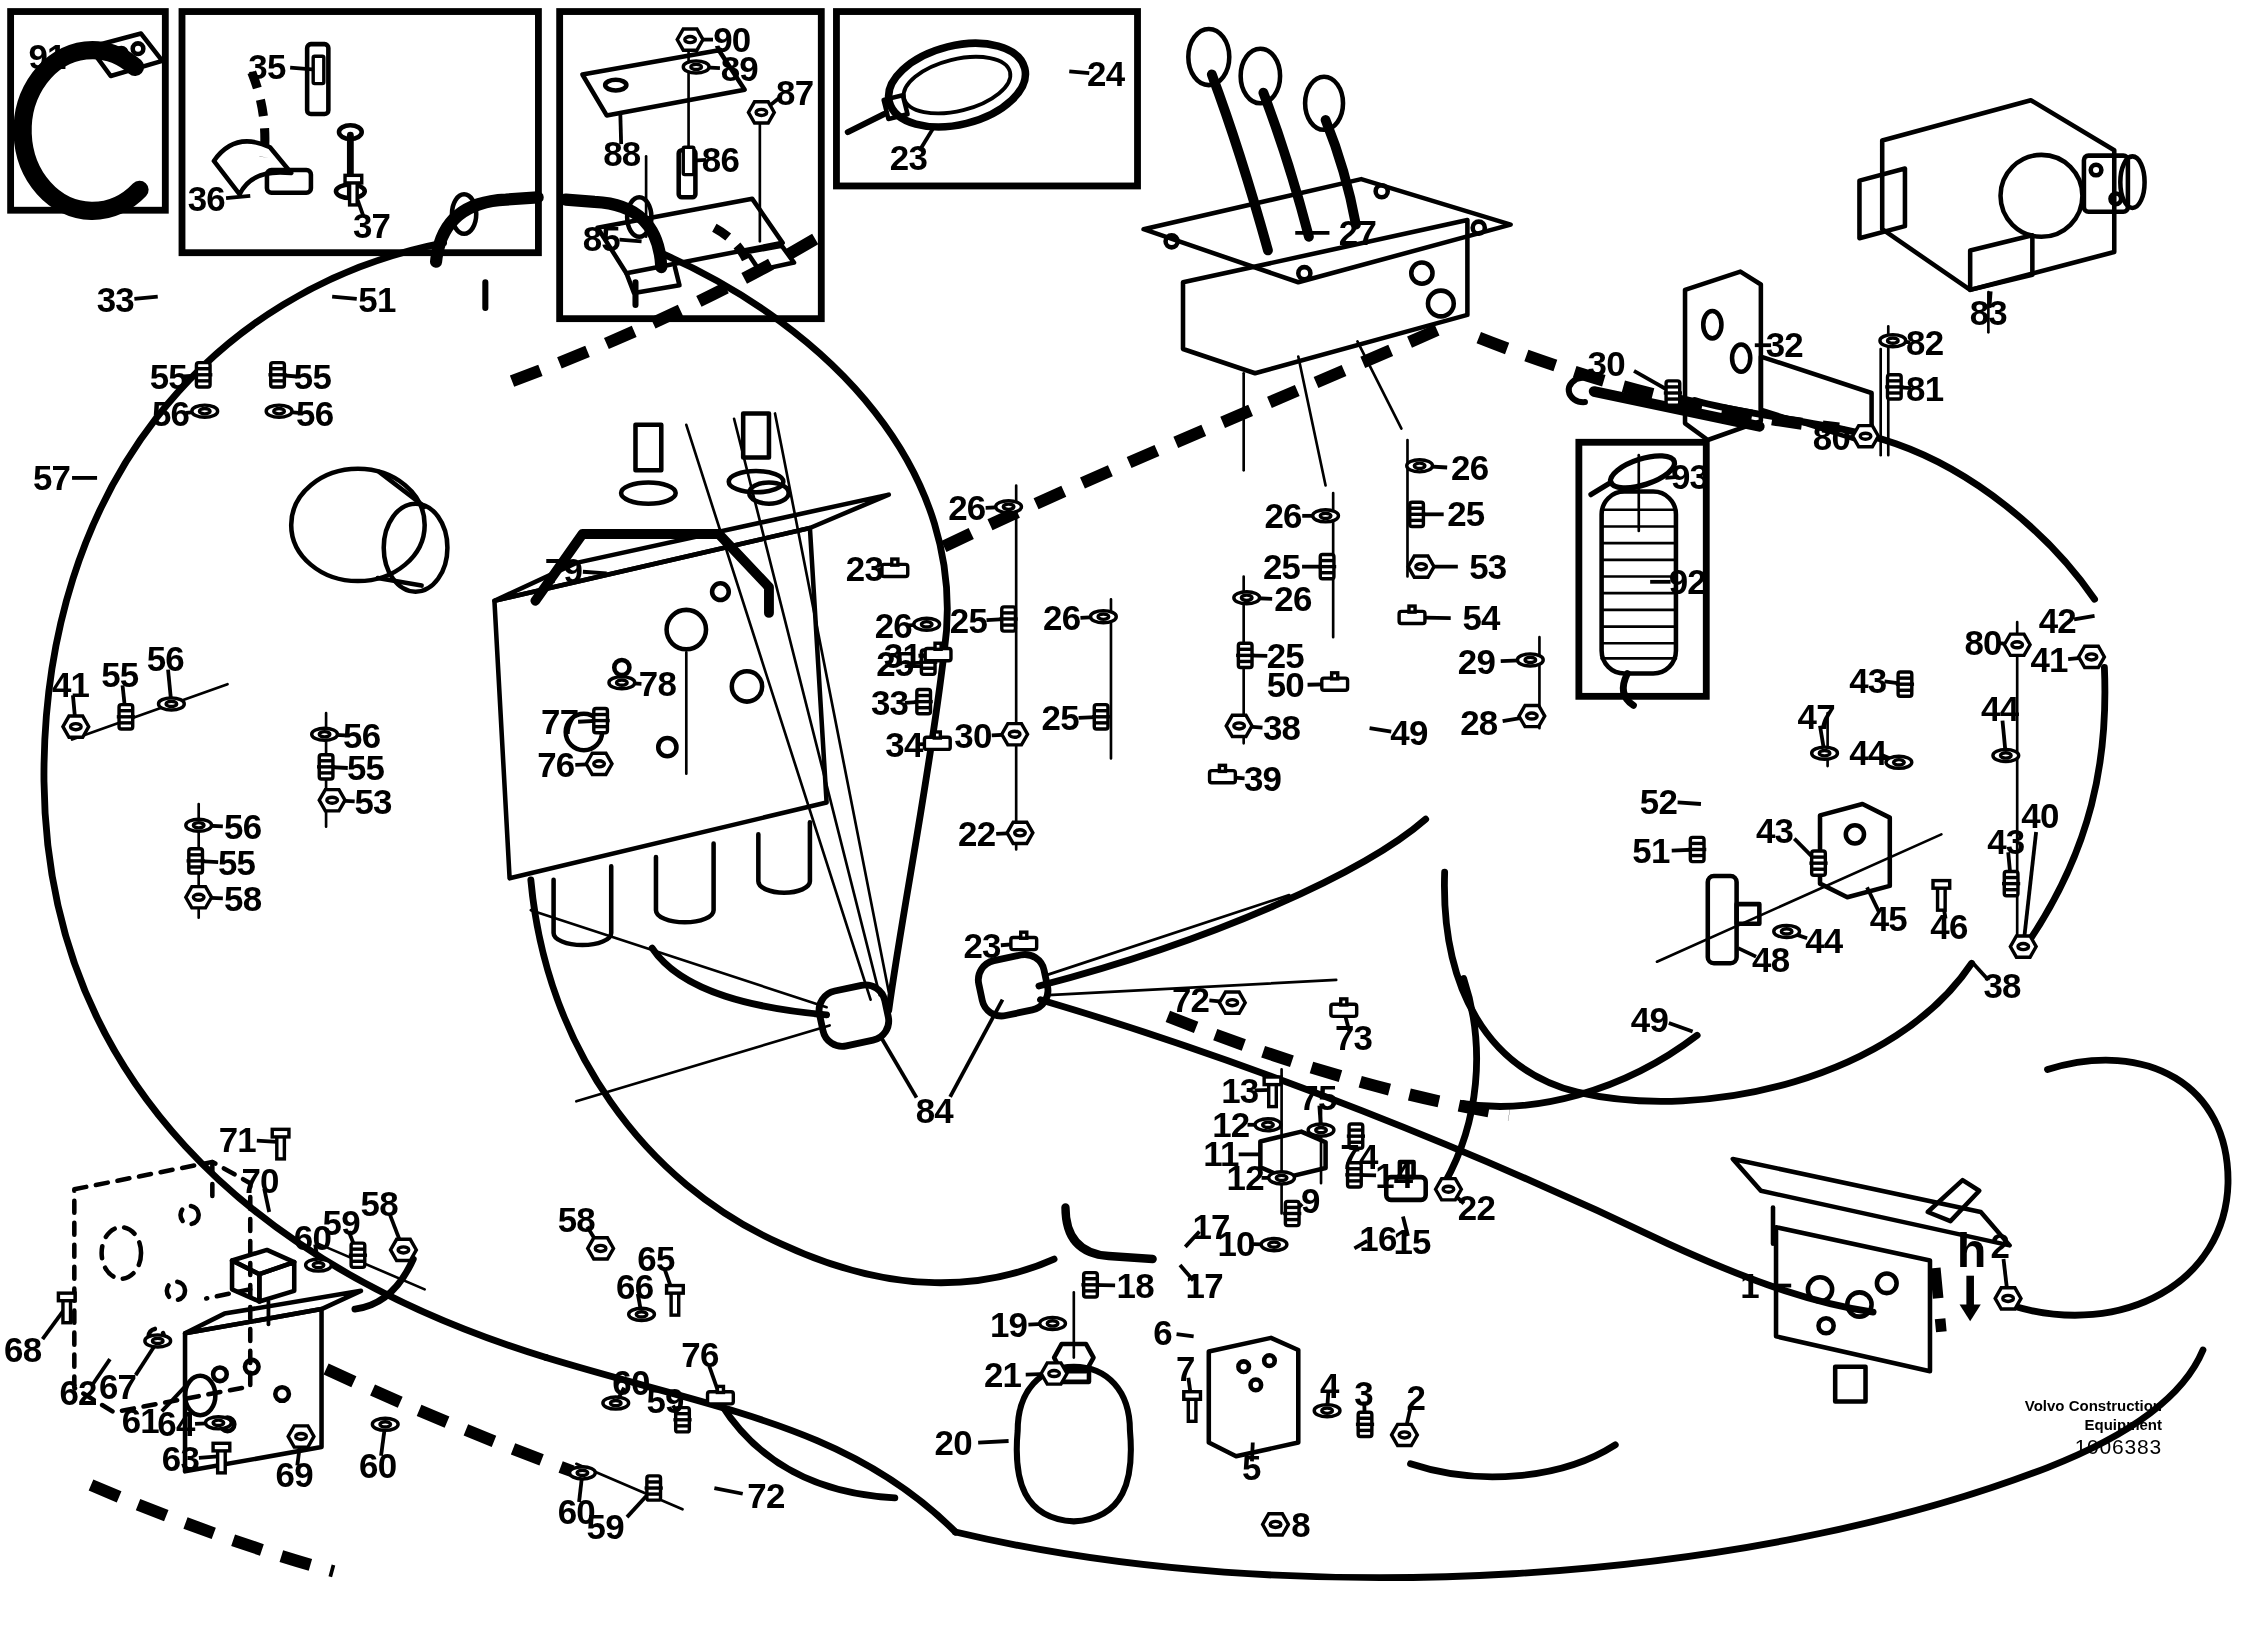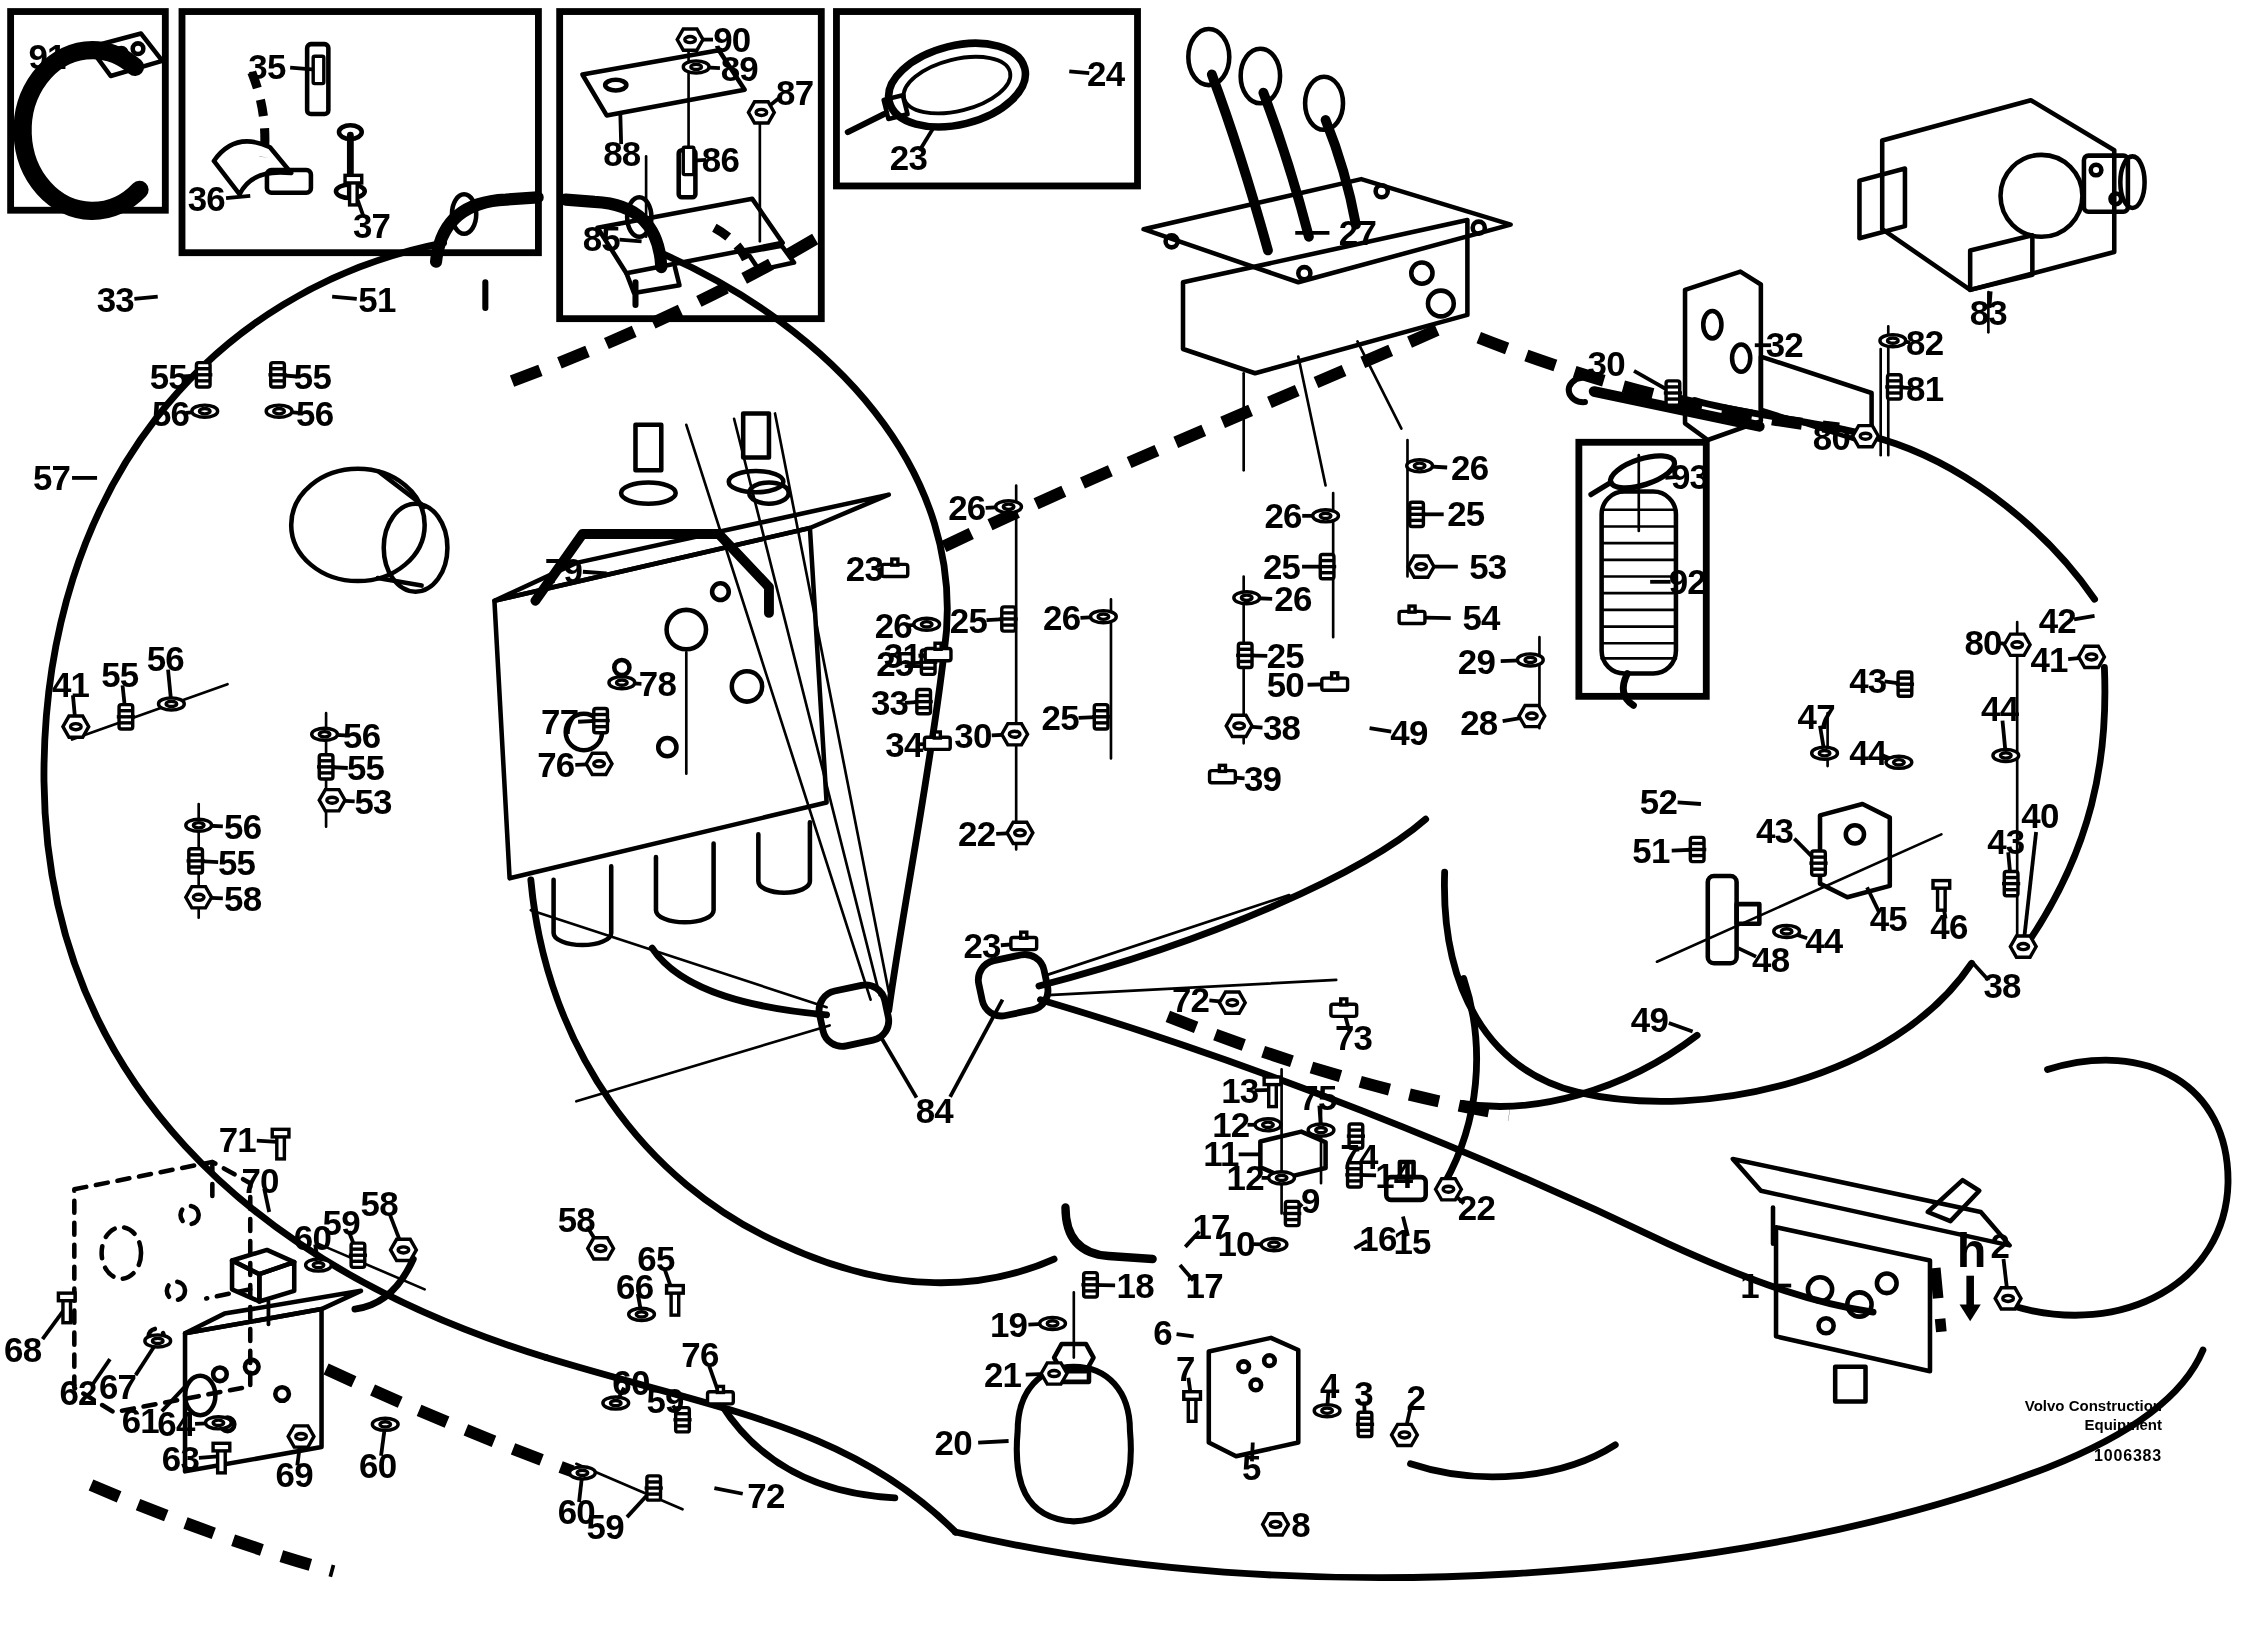--- a/index.html
+++ b/index.html
@@ -7,21 +7,21 @@
   .stage{position:relative;width:2250px;height:1648px;background:#fff;overflow:hidden;}
   svg{position:absolute;left:0;top:0;}
   .inset{fill:none;stroke:#000;stroke-width:9;}
   .leader{stroke:#000;stroke-width:5;fill:none;}
   .callout{font-family:"Liberation Sans",sans-serif;font-weight:bold;font-size:46px;
            text-anchor:middle;fill:#000;letter-spacing:-1px;}
   .hletter{font-family:"Liberation Sans",sans-serif;font-weight:bold;font-size:64px;
            text-anchor:middle;fill:#000;}
   .footer{position:absolute;left:1881px;top:1397px;width:281px;text-align:right;color:#000;}
   .footer .brand{font-size:15px;font-weight:bold;line-height:1.25;}
-  .footer .fig{font-size:16px;font-weight:bold;margin-top:12px;letter-spacing:0.8px;}
+  .footer .fig{font-size:21px;font-weight:normal;margin-top:0;letter-spacing:0.8px;}
   .art{stroke:#000;fill:none;stroke-width:6;stroke-linecap:round;stroke-linejoin:round;}
   .thin{stroke-width:3.5;}
   .hose{stroke-width:9;}
   .fat{stroke-width:13;}
   .dash{stroke-width:16;stroke-dasharray:40 27;stroke-linecap:butt;}
   .dash2{stroke-width:12;stroke-dasharray:22 16;stroke-linecap:butt;}
   .dashline{stroke-dasharray:16 13;}
 </style>
 </head>
 <body>

